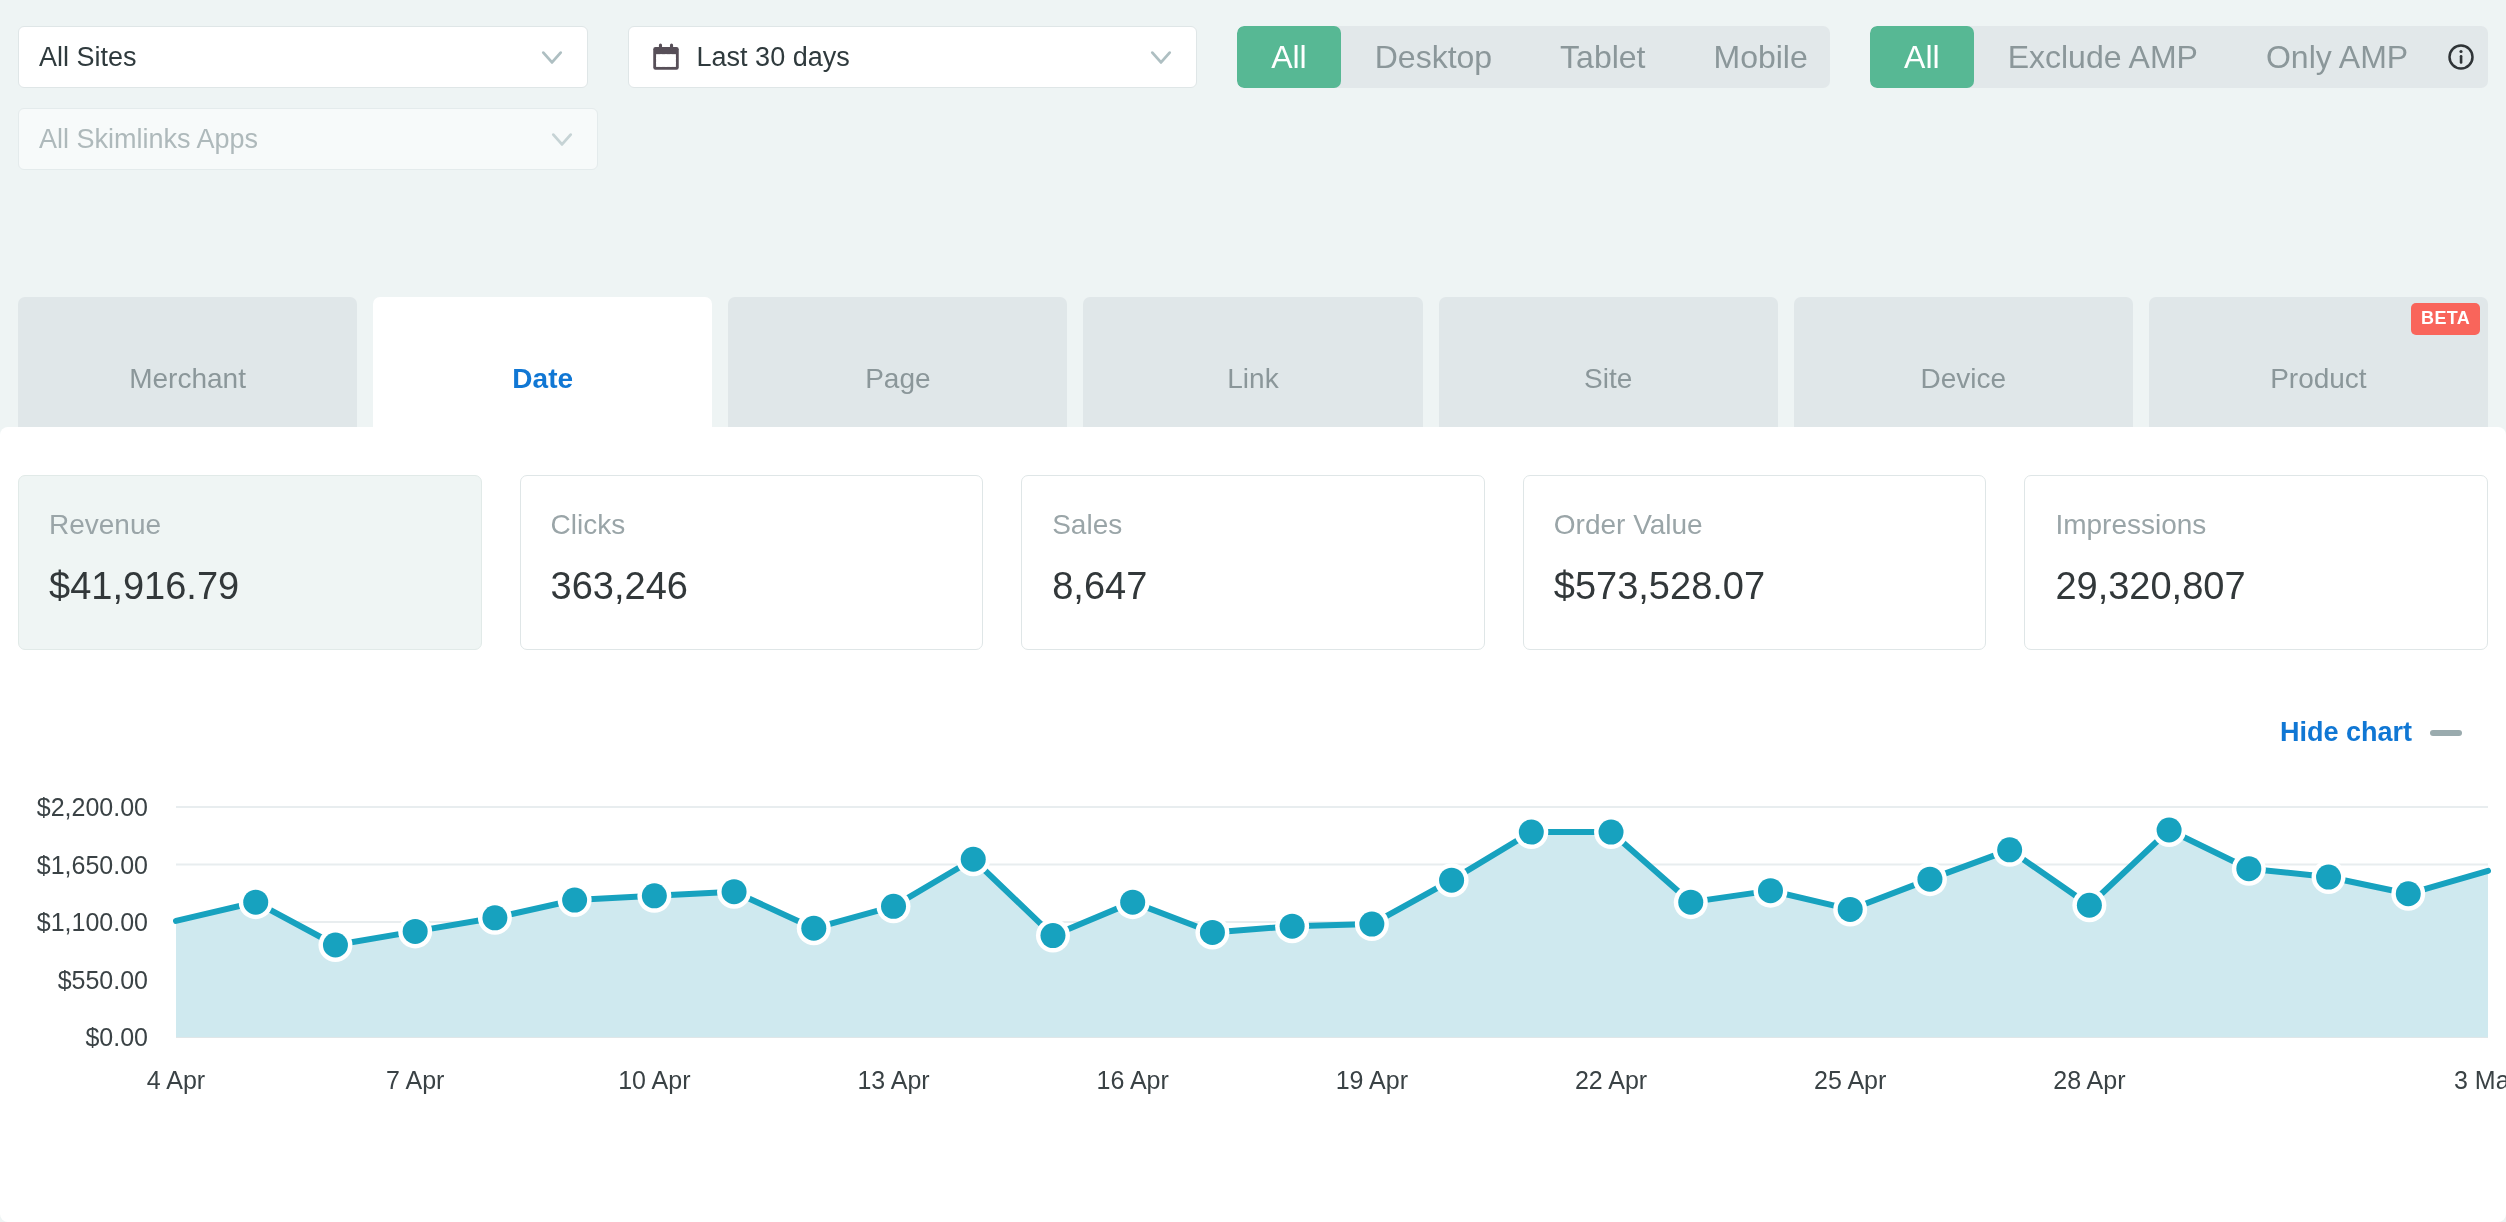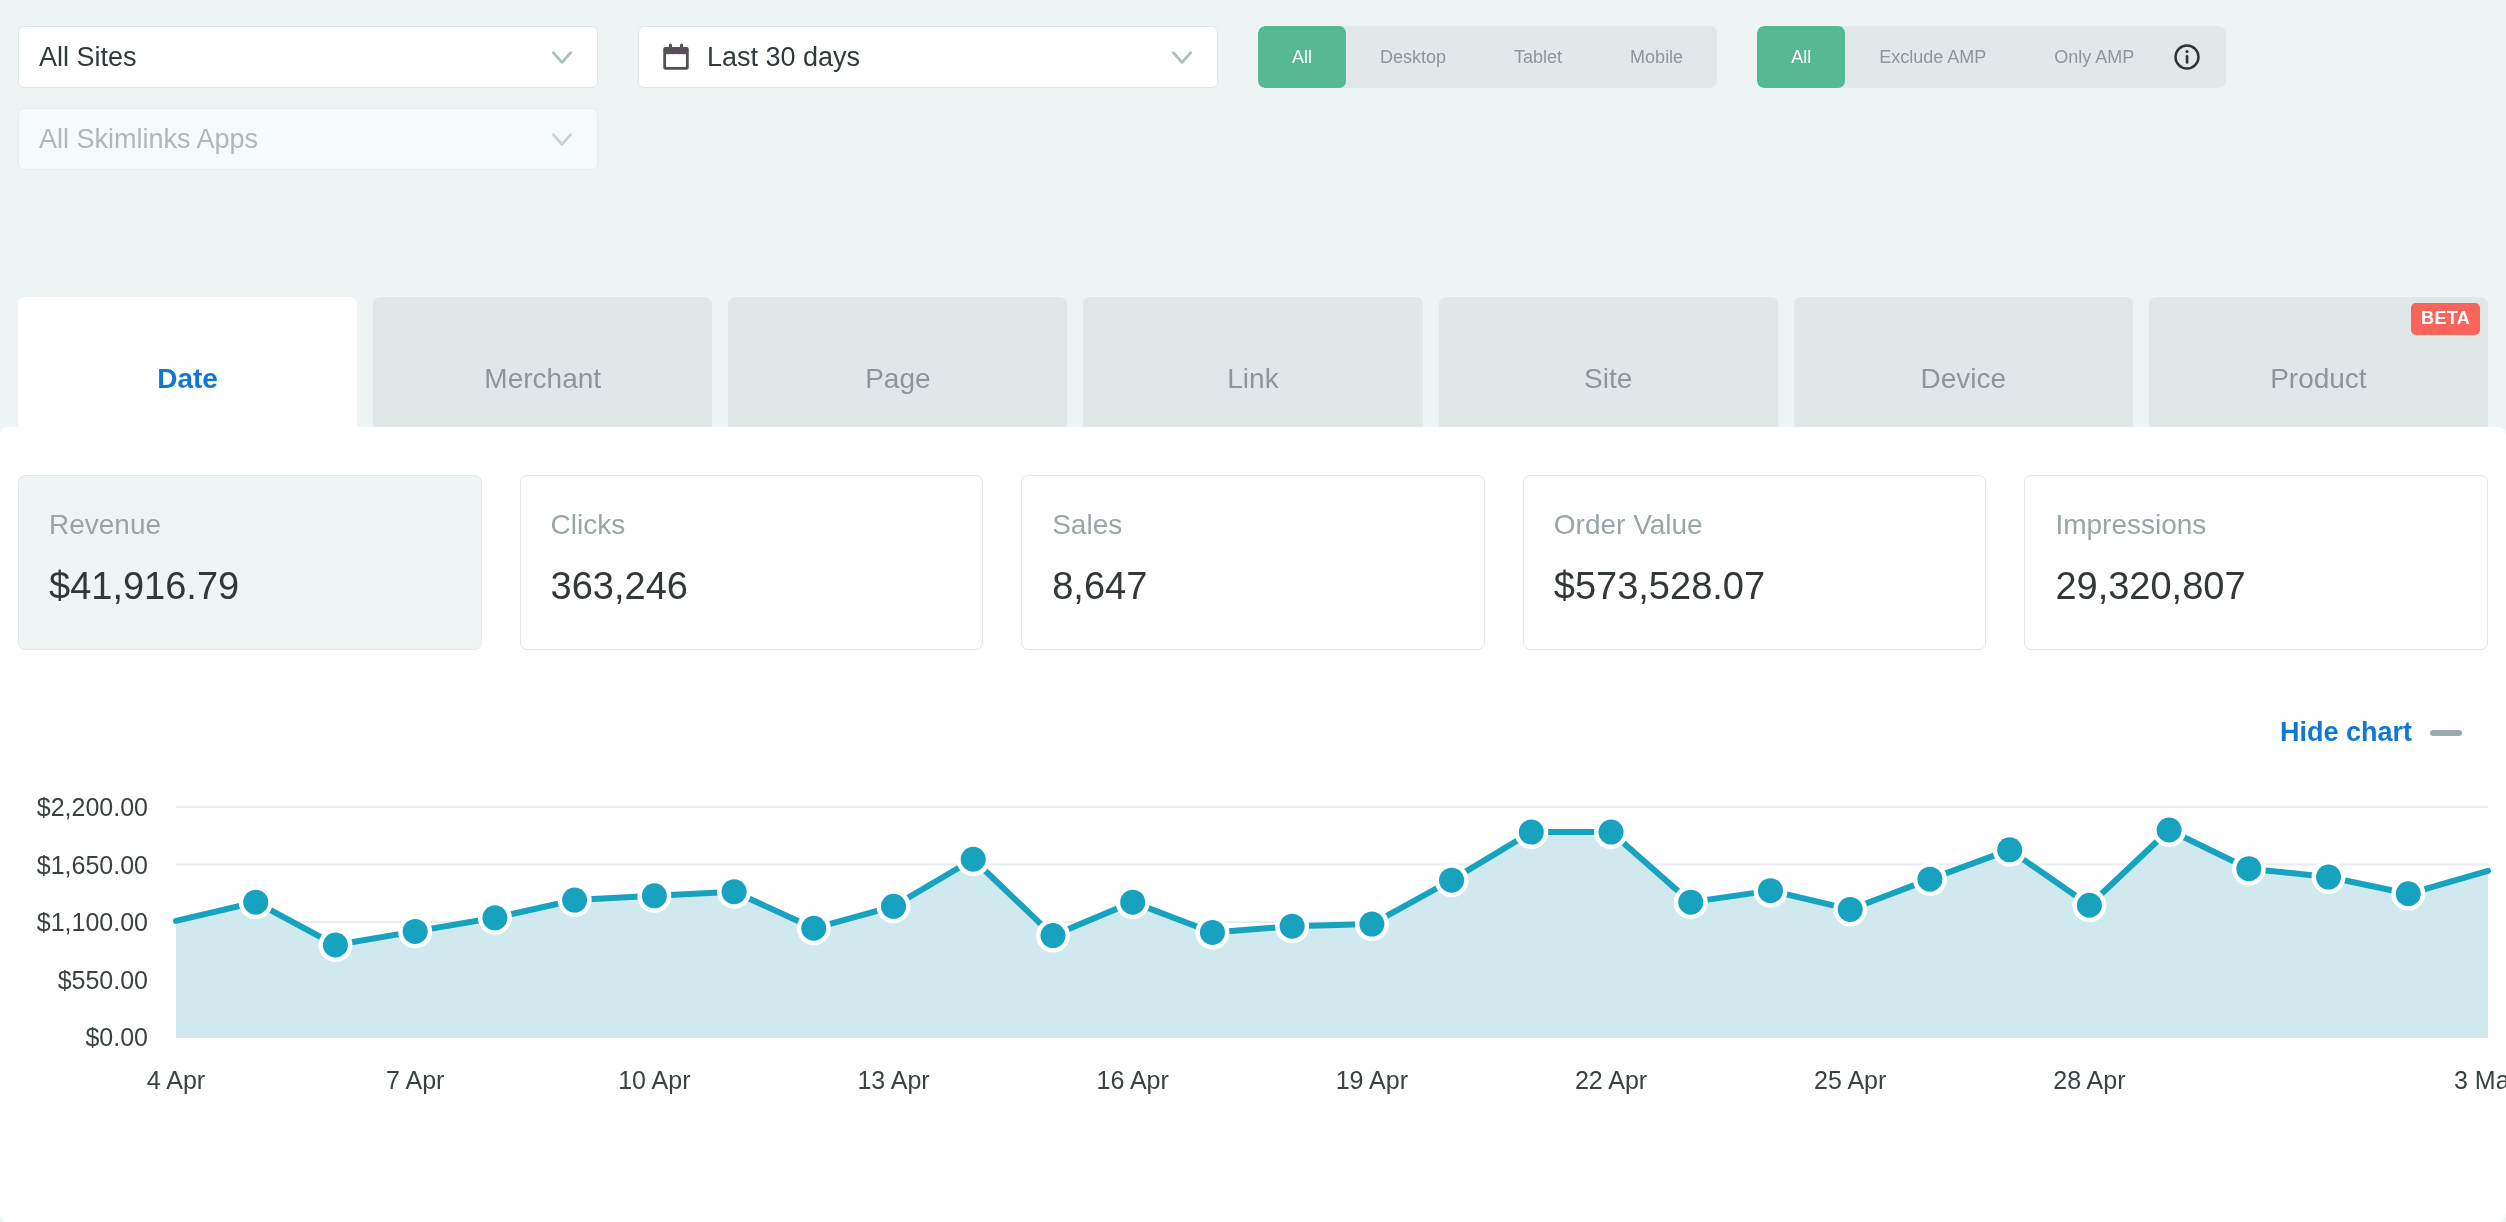--- a/index.html
+++ b/index.html
@@ -51,21 +51,21 @@
   .seg {
     display: flex; align-items: stretch;
     height: 62px;
     background: #e2e8ea;
     border-radius: 7px;
     overflow: hidden;
   }
   .seg .opt {
     display: flex; align-items: center; justify-content: center;
     padding: 0 34px;
-    font-size: 18px;
+    font-size: 32px;
     color: #8b979a;
     white-space: nowrap;
   }
   .seg .opt.active {
     background: #57b894;
     color: #ffffff;
     border-radius: 7px;
   }
   .seg .info {
     display: flex; align-items: center; justify-content: center;
@@ -213,25 +213,25 @@
         <span class="chev">
           <svg viewBox="0 0 24 24">
               <path d="M4 8 L12 17 L20 8" fill="none" stroke="#c6d3d5" stroke-width="2.6" stroke-linecap="round" stroke-linejoin="round"></path>
             </svg>
         </span>
       </div>
     </div>
   </div>
 
   <div class="tabs">
+    <div class="tab">
+      <span>Merchant</span>
+    </div>
     <div class="tab active">
       <span>Date</span>
-    </div>
-    <div class="tab">
-      <span>Merchant</span>
     </div>
     <div class="tab">
       <span>Page</span>
     </div>
     <div class="tab">
       <span>Link</span>
     </div>
     <div class="tab">
       <span>Site</span>
     </div>

